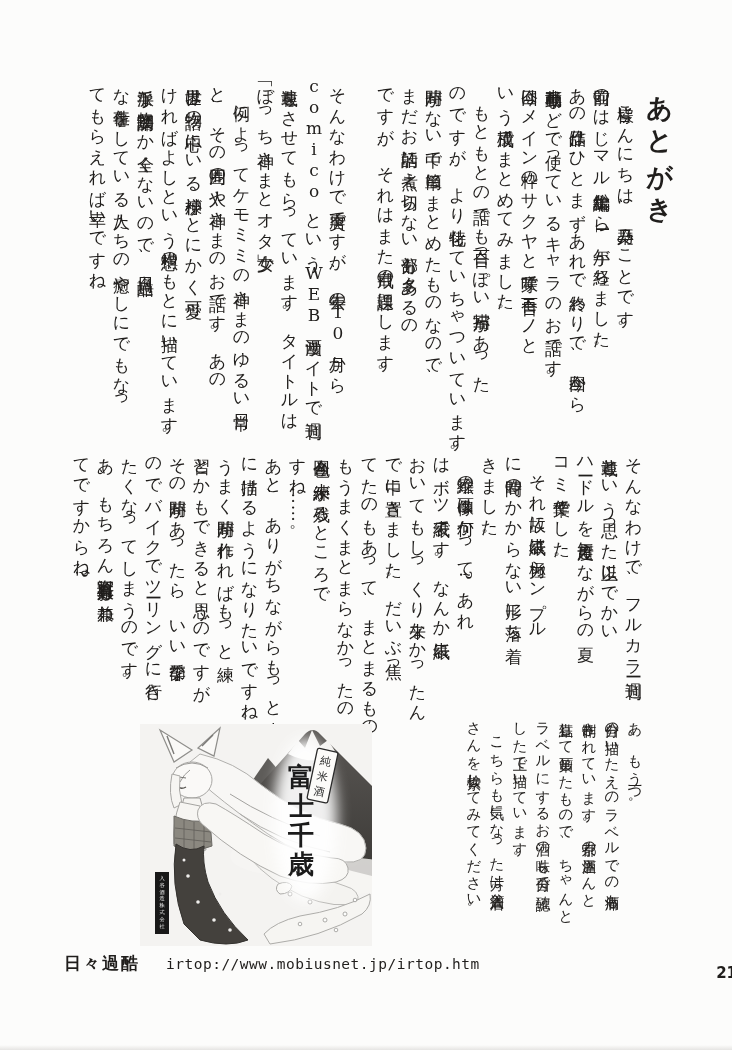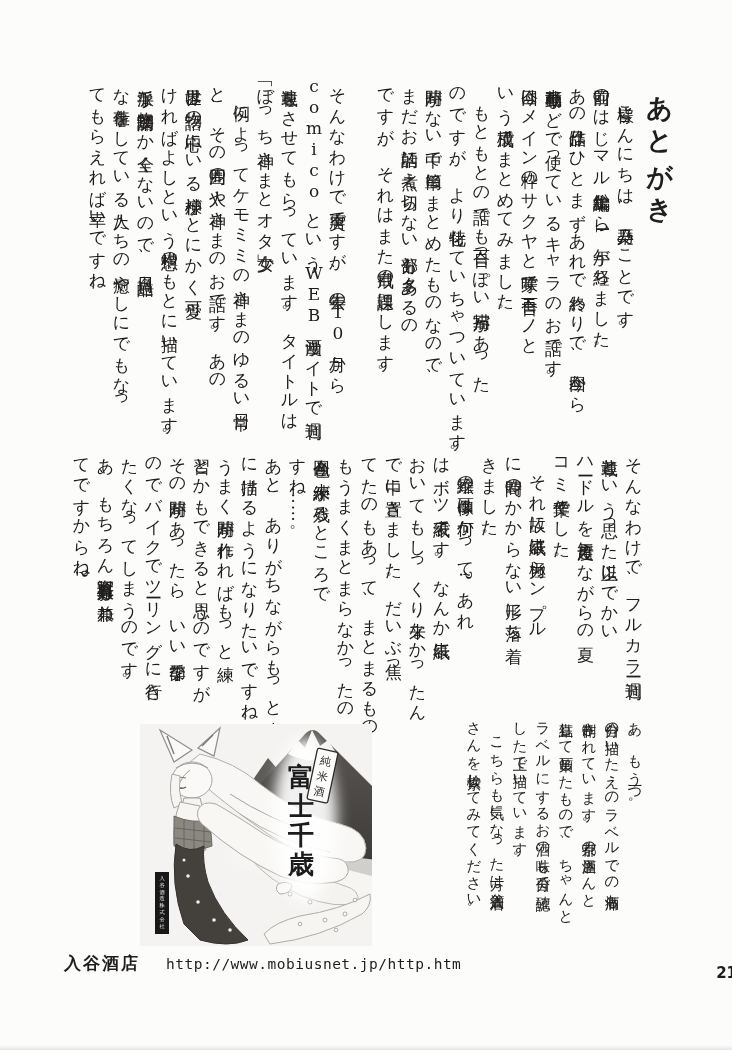--- a/index.html
+++ b/index.html
@@ -224,20 +224,20 @@
             <text x="22" y="183.2" font-size="5.2" text-anchor="middle" fill="#f2f2f2">株</text>
             <text x="22" y="190" font-size="5.2" text-anchor="middle" fill="#f2f2f2">式</text>
             <text x="22" y="196.8" font-size="5.2" text-anchor="middle" fill="#f2f2f2">会</text>
             <text x="22" y="203.6" font-size="5.2" text-anchor="middle" fill="#f2f2f2">社</text>
           </g>
       </g>
     </svg>
   </div>
 
   <div id="footer">
-    <span class="shop">入谷酒店</span>
-    <span class="url">http://www.mobiusnet.jp/http.htm</span>
+    <span class="shop">日々過酷</span>
+    <span class="url">irtop://www.mobiusnet.jp/irtop.htm</span>
   </div>
 
   <div id="pagenum">21</div>
 
   <div id="bottom-edge"></div>
 </div>
 
 </body></html>

